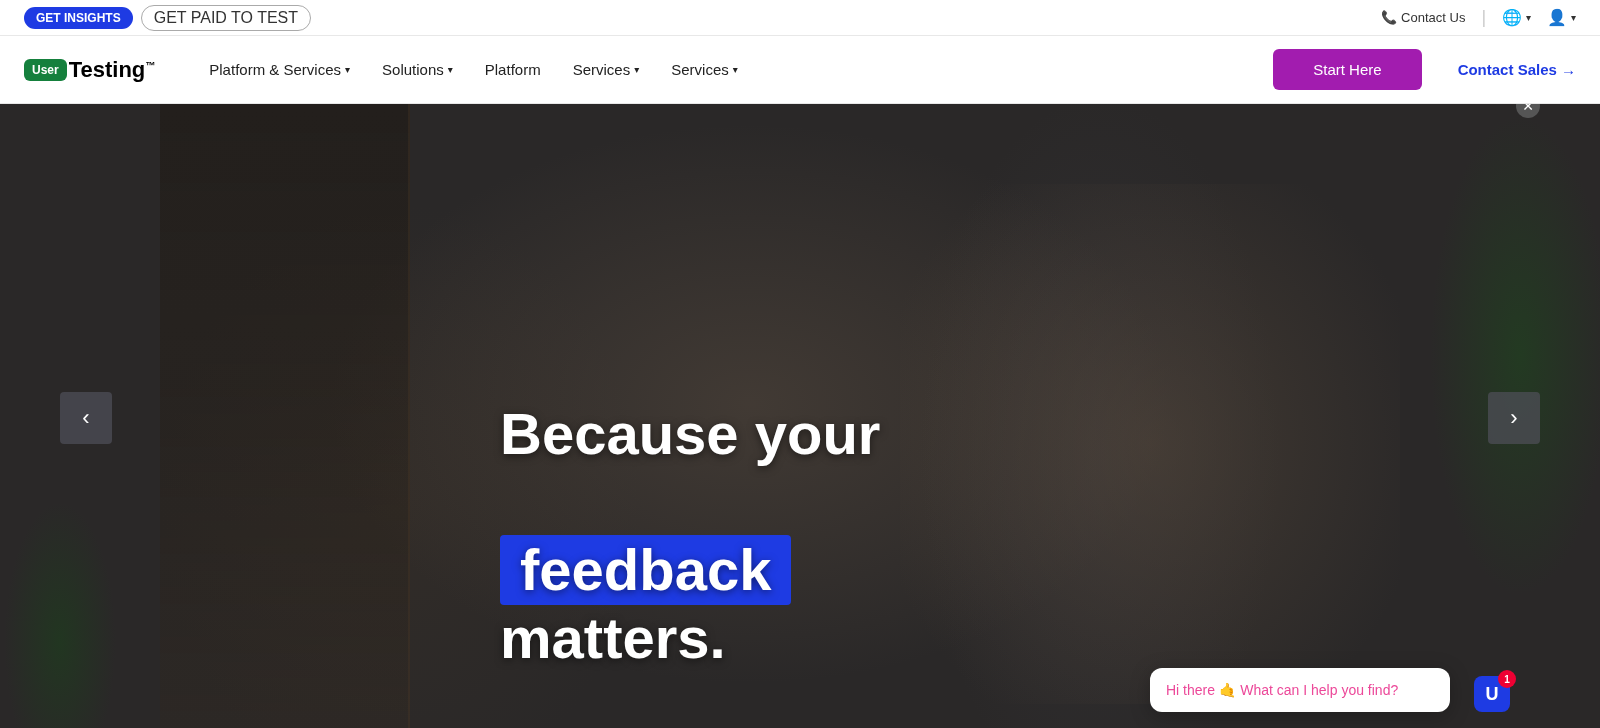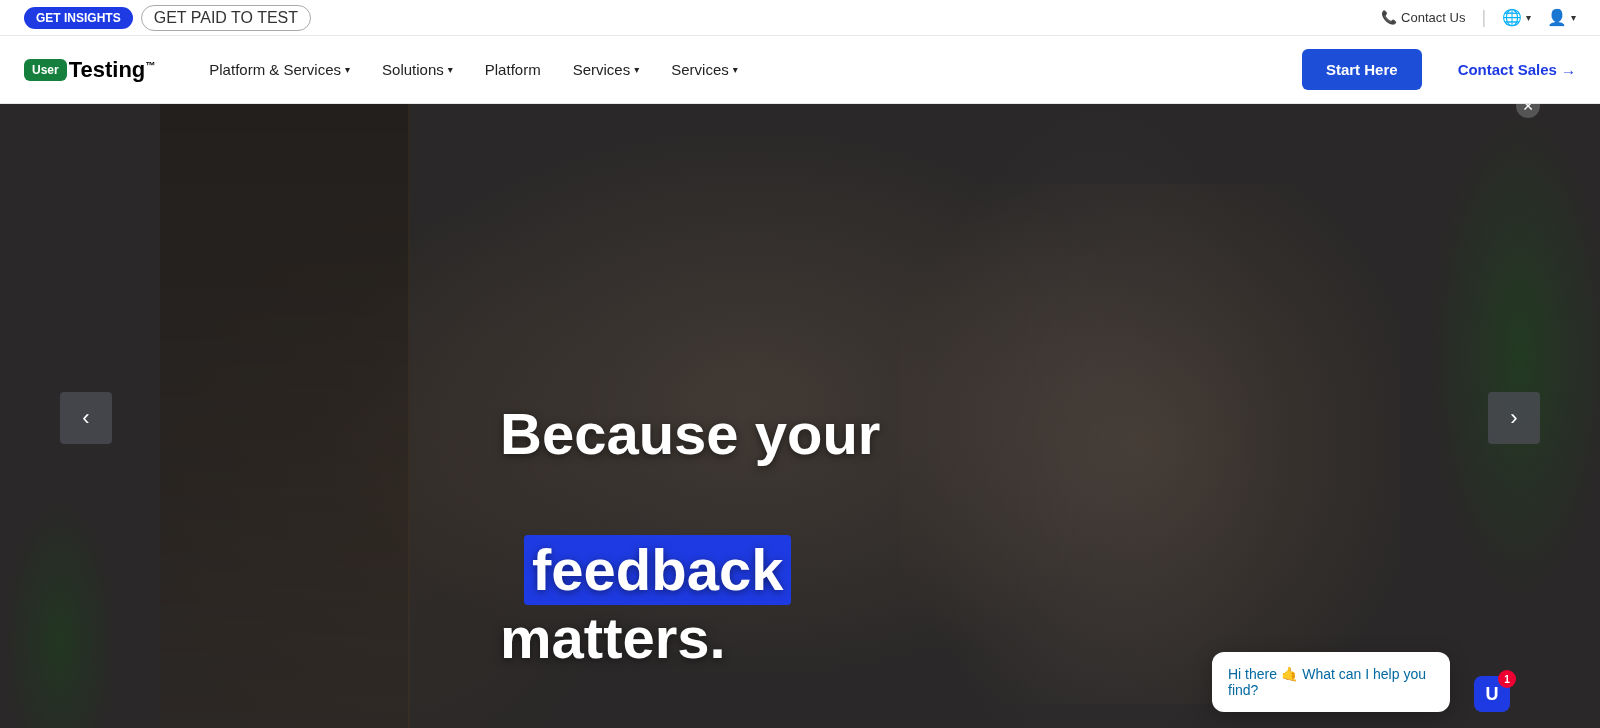--- a/index.html
+++ b/index.html
@@ -74,27 +74,27 @@
       cursor: pointer;
       border-radius: 4px;
       display: flex;
       align-items: center;
       gap: 4px;
       text-decoration: none;
     }
 
     .nav-actions { display: flex; align-items: center; gap: 12px; }
     .btn-start {
-      background: #1d4ed8;
+      background: #a21caf;
       color: #fff;
       border: none;
       border-radius: 6px;
-      padding: 12px 24px;
+      padding: 12px 40px;
       font-size: 15px;
-      font-weight: 700;
+      font-weight: 400;
       cursor: pointer;
     }
     .btn-contact-sales {
       color: #1e3be3;
       font-size: 15px;
       font-weight: 600;
       text-decoration: none;
       display: flex;
       align-items: center;
       gap: 4px;
@@ -199,38 +199,37 @@
     }
     .hero-headline {
       font-size: 58px;
       font-weight: 800;
       line-height: 1.15;
       text-shadow: 0 2px 8px rgba(0,0,0,0.5);
     }
     .hero-highlight {
       background: #1e3be3;
       color: #fff;
-      padding: 2px 8px;
+      padding: 2px 20px;
       border-radius: 4px;
       display: inline-block;
-      margin-left: 24px;
     }
 
     
     .chat-bubble {
       position: absolute;
       bottom: 20px;
       right: 140px;
       background: #fff;
       border-radius: 12px;
       padding: 14px 16px;
-      width: 238px;
+      width: 300px;
       box-shadow: 0 4px 20px rgba(0,0,0,0.25);
       font-size: 14px;
-      color: #0369a1;
+      color: #ec4899;
       display: flex;
       align-items: flex-start;
       gap: 8px;
     }
     .chat-close {
       position: absolute;
       top: -10px;
       right: 60px;
       background: #555;
       color: #fff;

